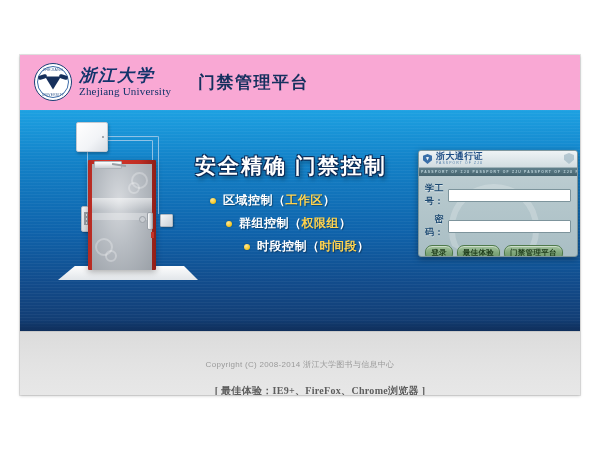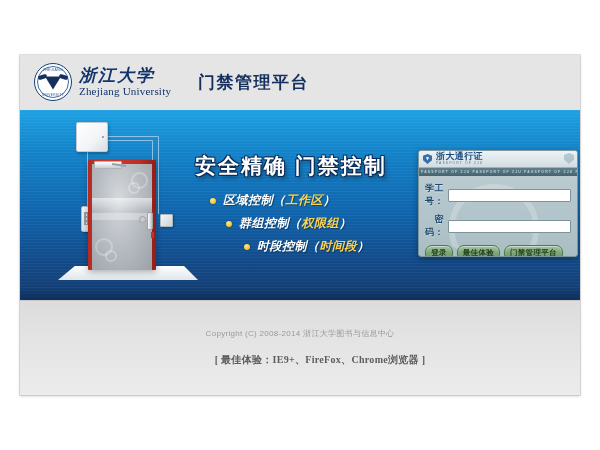--- a/index.html
+++ b/index.html
@@ -15,21 +15,21 @@
     width: 560px; height: 340px;
     background: #ffffff;
     box-shadow: 0 1px 3px rgba(0,0,0,0.20), 0 0 0 1px #e6e6e6;
     overflow: hidden;
   }
 
   
   #header {
     position: relative;
     height: 55px;
-    background: #e5e5e5;
+    background: #f9a8d4;
     overflow: hidden;
   }
   #logo-block {
     position: absolute;
     left: 14px; top: 8px;
     display: flex; align-items: center;
   }
   #seal {
     width: 36px; height: 36px;
     border-radius: 50%;
@@ -90,21 +90,21 @@
     position: absolute;
     left: 178px; top: 16px;
     font-size: 17px; font-weight: bold;
     color: #15305e;
     letter-spacing: 1.5px;
   }
 
   
   #banner {
     position: relative;
-    height: 190px;
+    height: 221px;
     background:
       repeating-linear-gradient(to bottom,
         rgba(255,255,255,0.045) 0px,
         rgba(255,255,255,0.045) 1px,
         rgba(0,0,0,0) 1px,
         rgba(0,0,0,0) 3px),
       linear-gradient(to bottom, #1da1e2 0%, #1383c9 22%, #0f63ab 55%, #124a89 80%, #123a6e 100%);
     overflow: hidden;
   }
   #banner::after {
@@ -236,21 +236,20 @@
     text-shadow:
       1px 1px 0 #0c2a55, -1px 1px 0 #0c2a55, 1px -1px 0 #0c2a55, -1px -1px 0 #0c2a55,
       2px 3px 4px rgba(0,0,0,.45);
     white-space: nowrap;
   }
   #bullets { position: absolute; left: 190px; top: 82px; }
   .bul-row {
     display: flex; align-items: center;
     margin-bottom: 6px;
     white-space: nowrap;
-    font-style: italic;
   }
   .bul-row .dot {
     width: 6px; height: 6px; border-radius: 50%;
     background: radial-gradient(circle at 35% 30%, #ffe89a, #f5c518 70%, #d9a800);
     margin-right: 7px; flex: 0 0 auto;
     box-shadow: 0 0 2px rgba(0,0,0,.3);
   }
   .bul-row .txt {
     font-size: 12px; color: #ffffff; font-weight: bold;
     letter-spacing: .5px;

